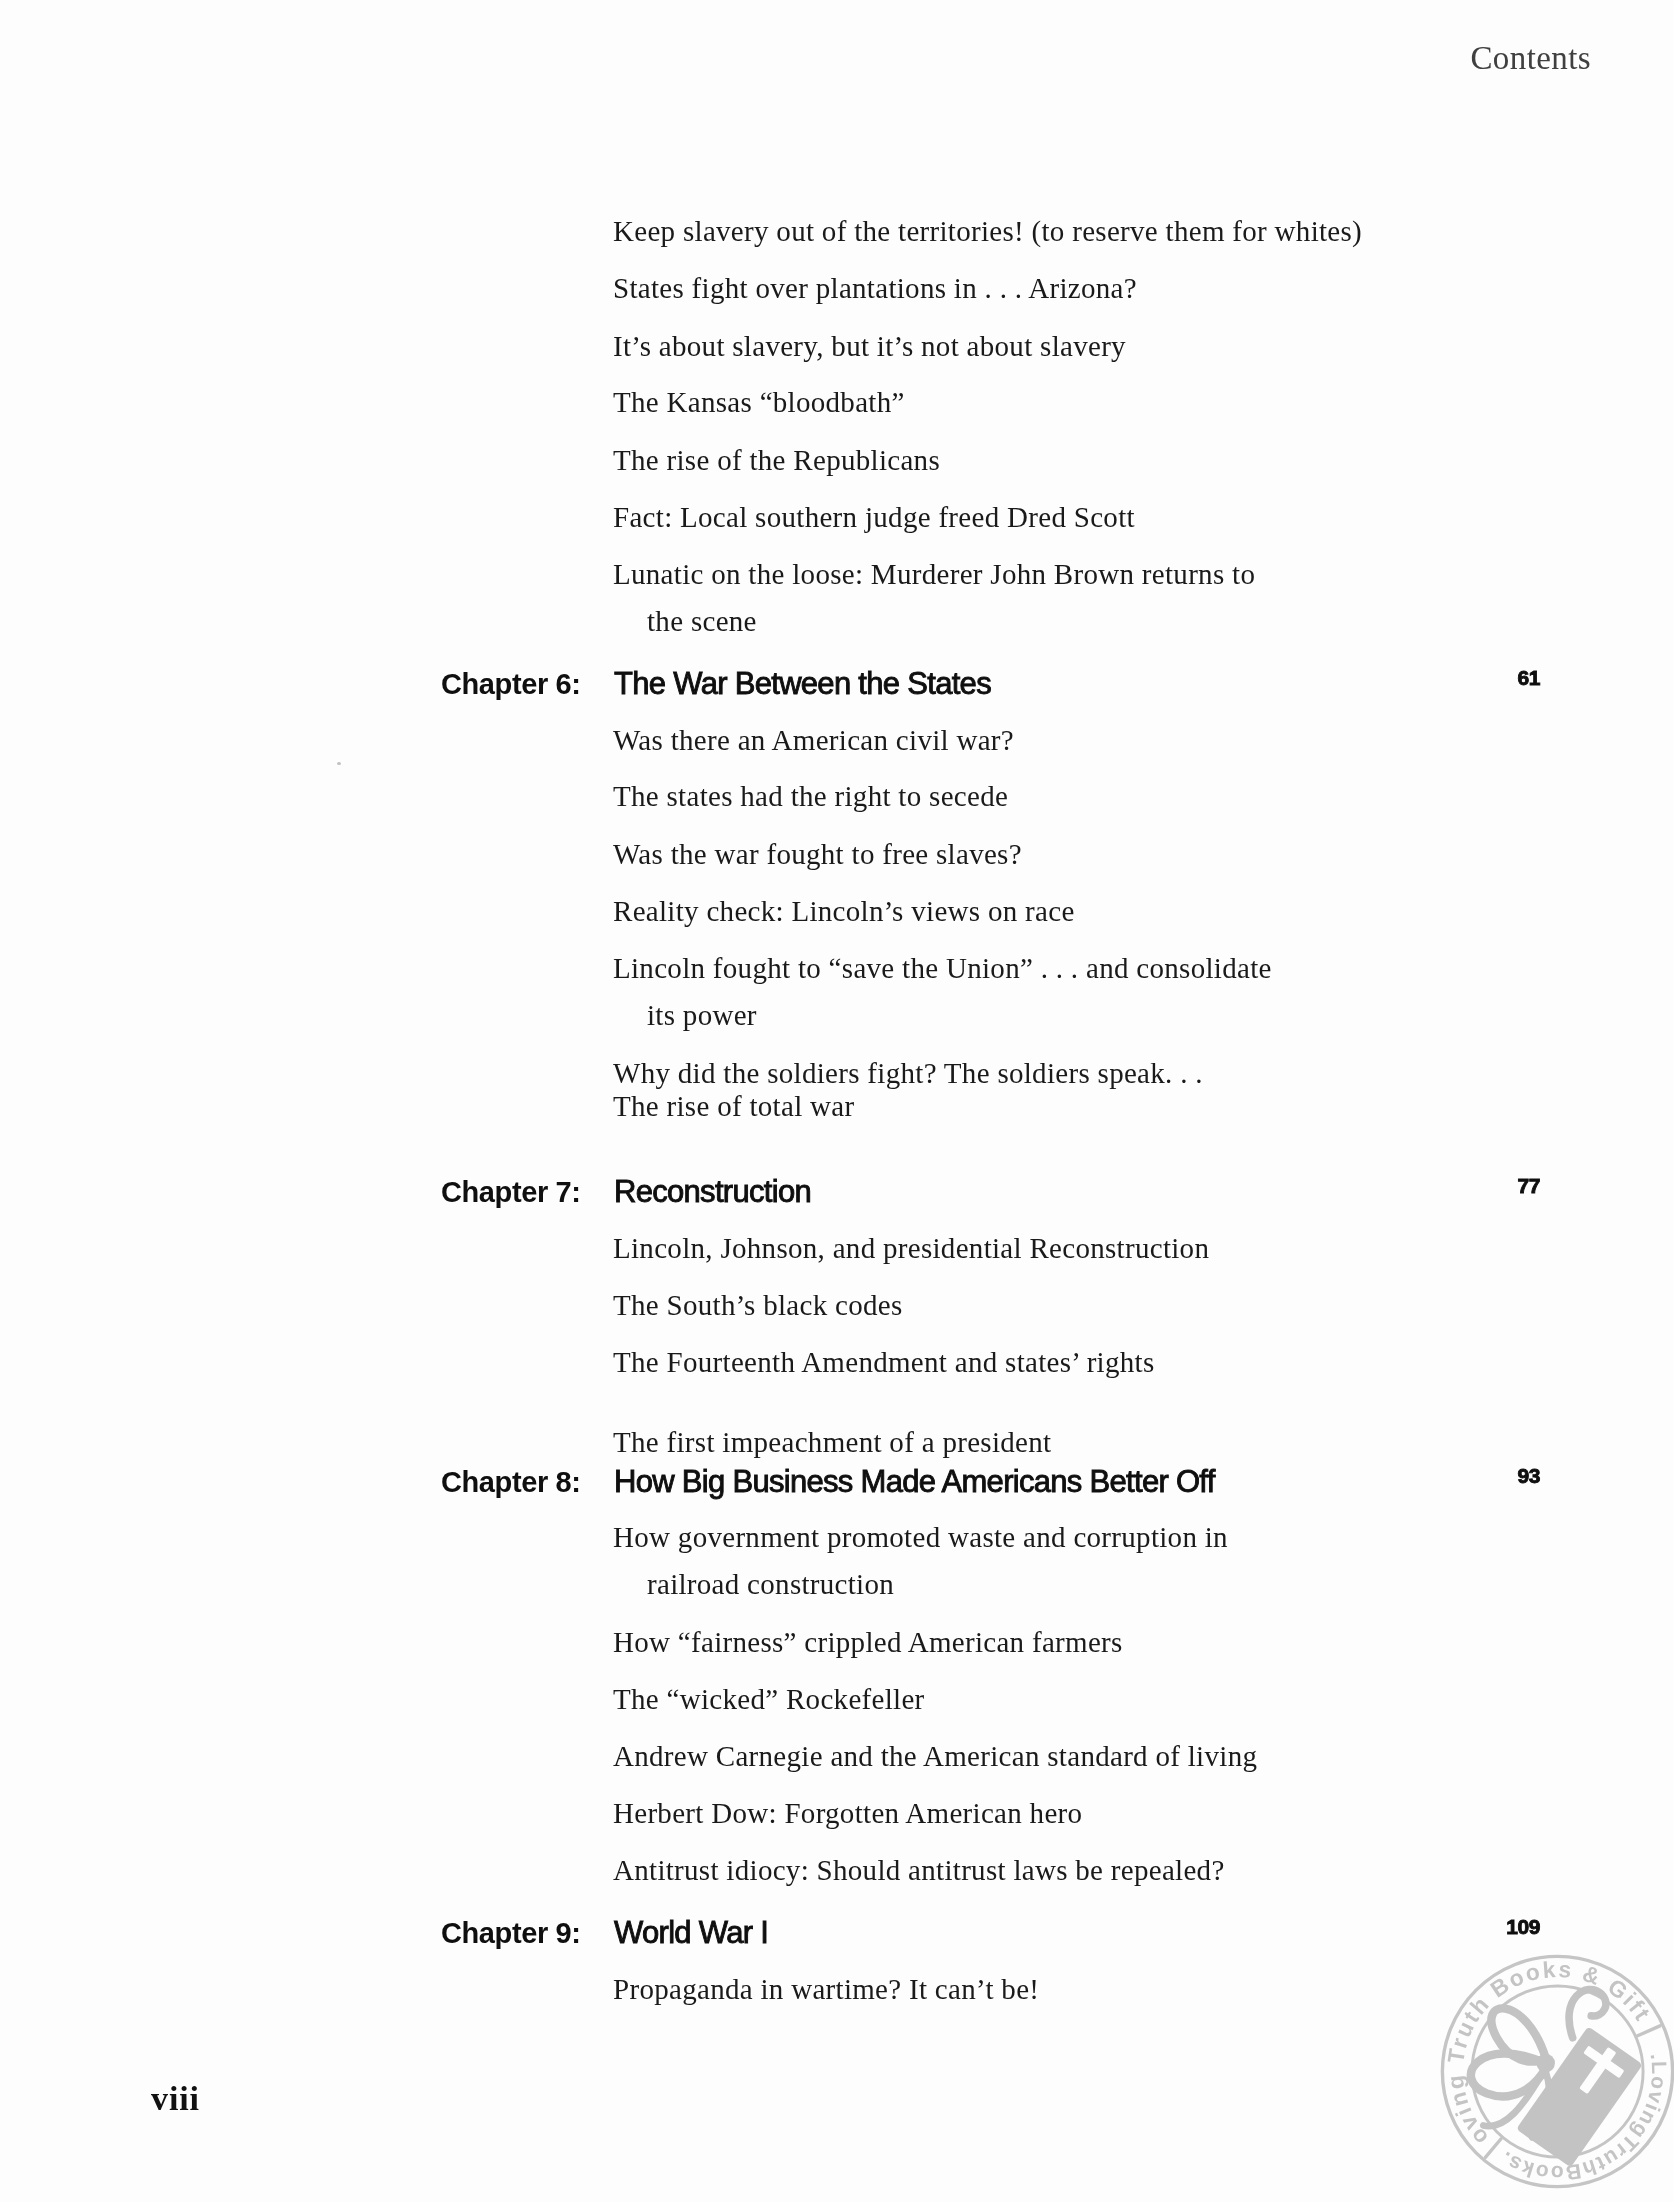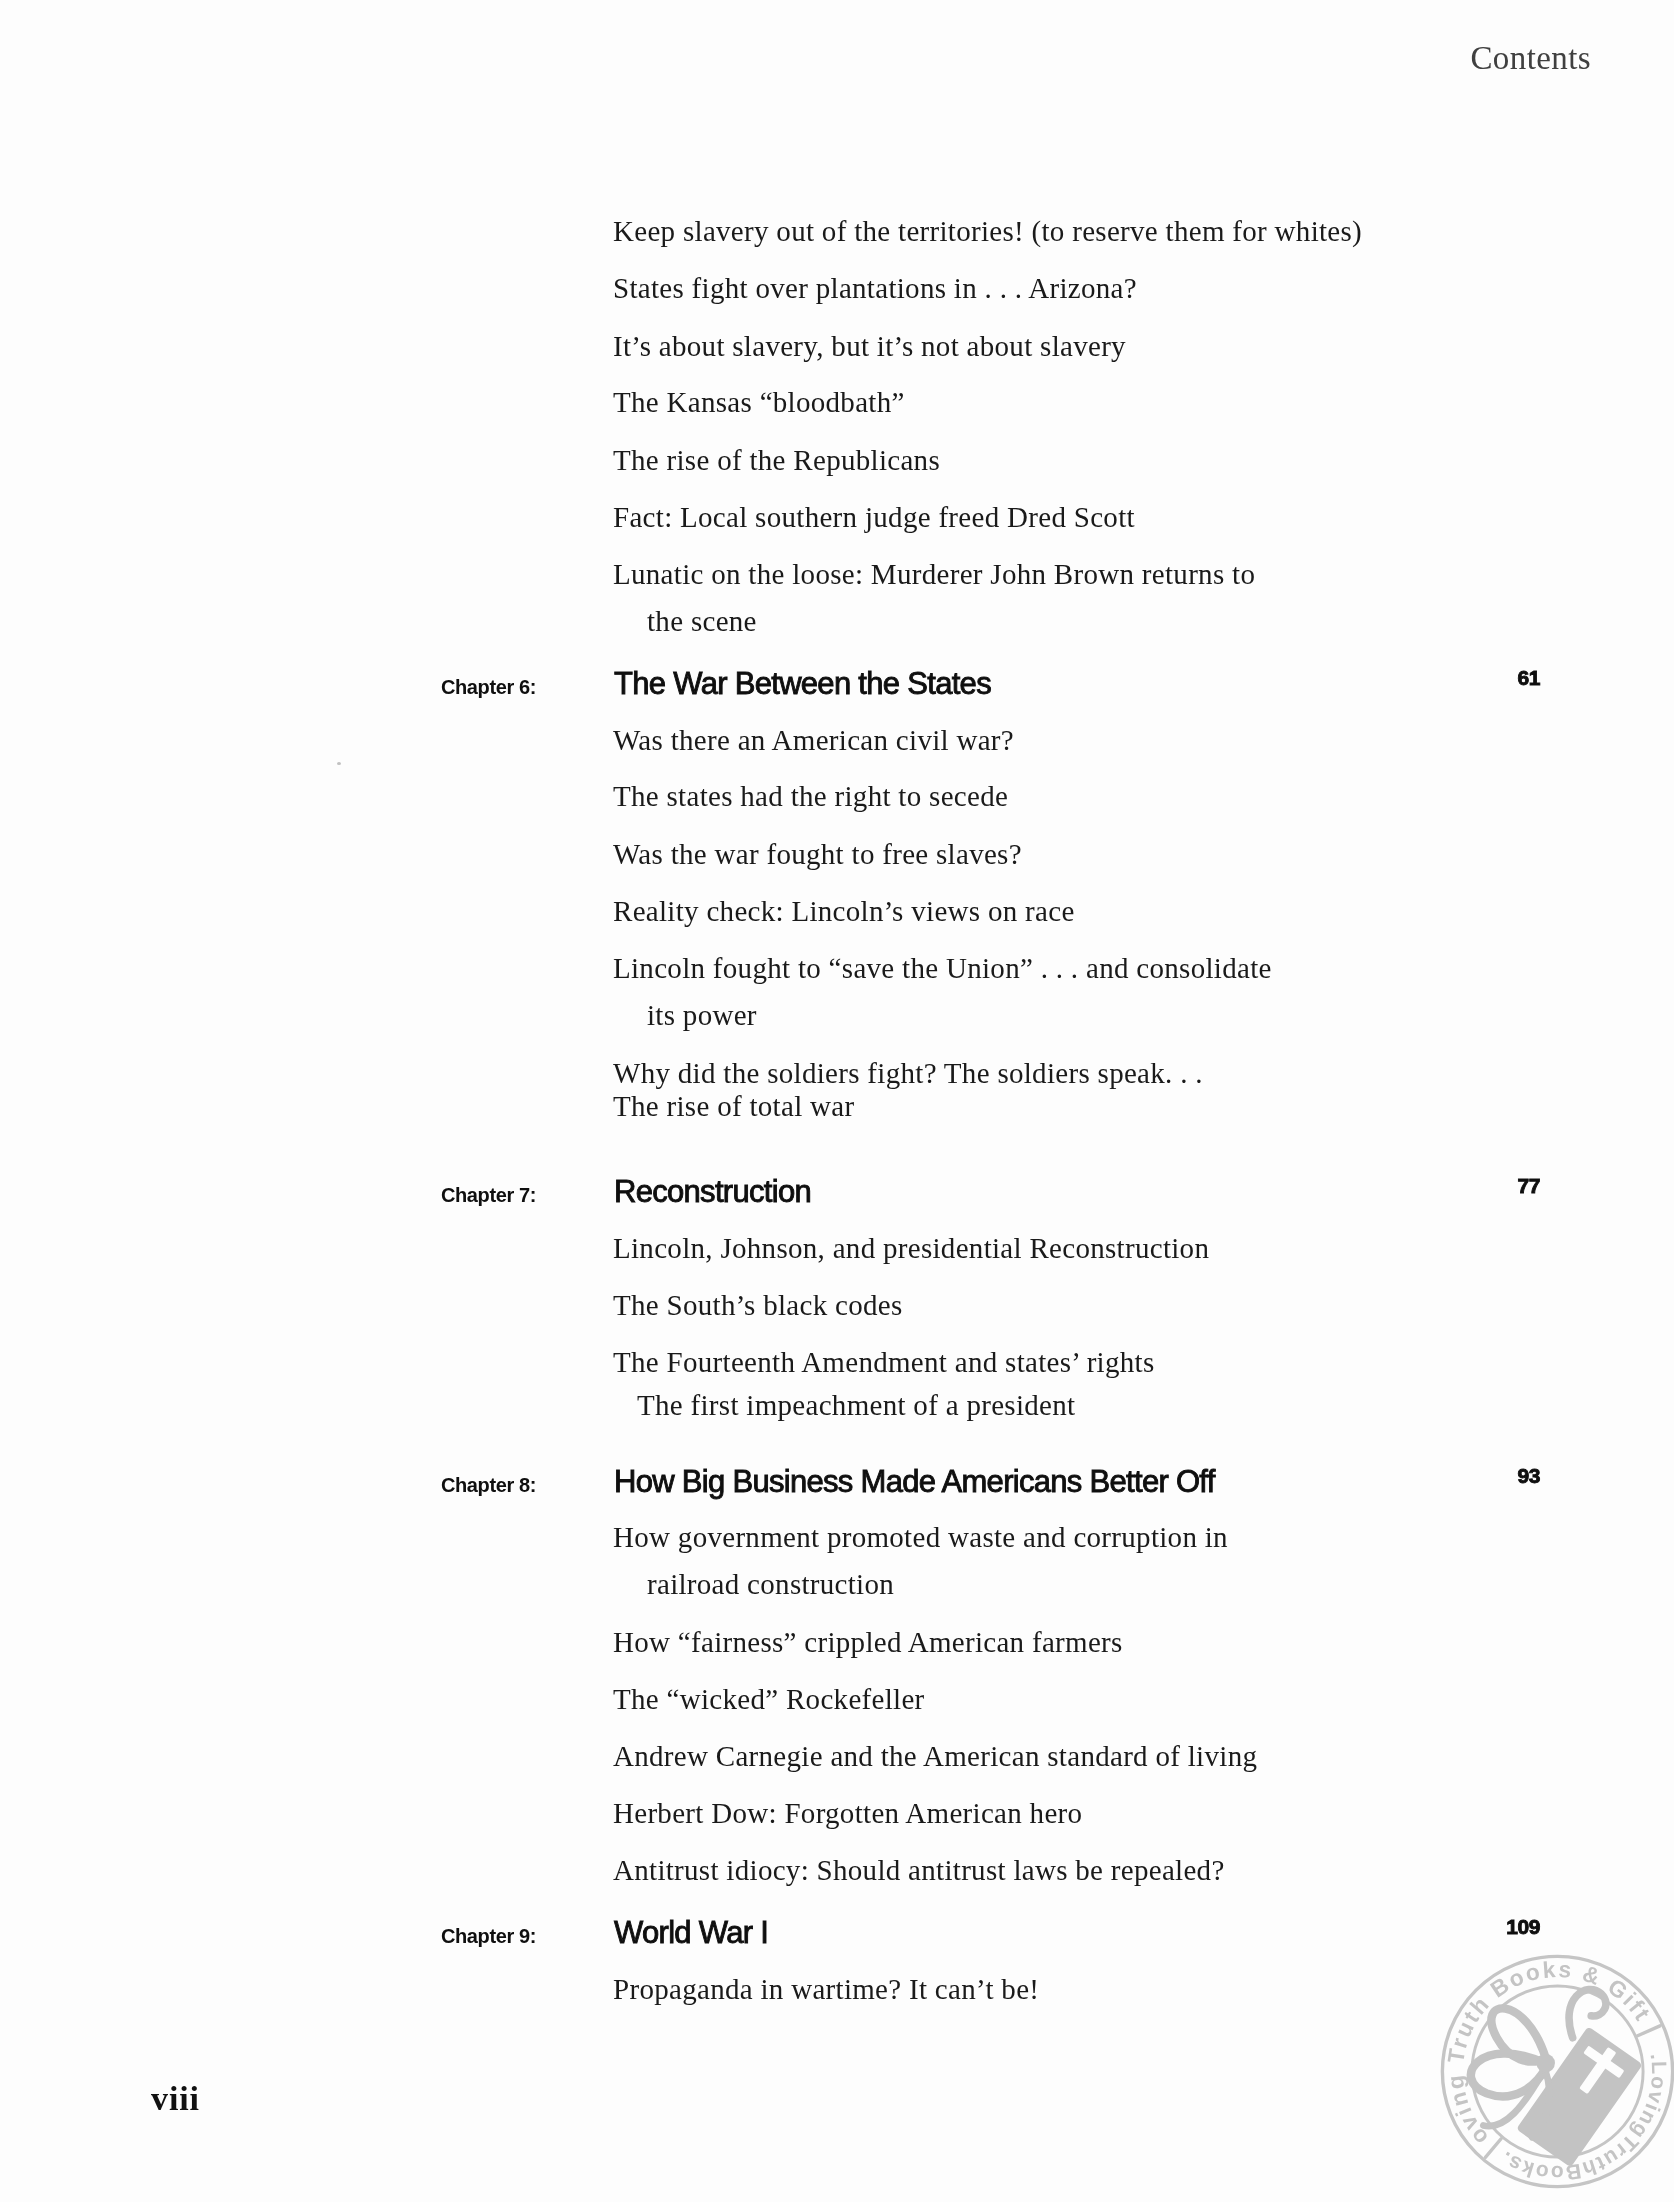--- a/index.html
+++ b/index.html
@@ -17,21 +17,21 @@
     position:absolute;left:613px;white-space:nowrap;
     font-size:29px;color:#1a1a1a;letter-spacing:0.3px;
   }
   .row.continuation{left:647px;}
   .row.chapter{
     left:441px;right:0;
     font-family:"Liberation Sans", sans-serif;color:#0f0f0f;
   }
   .chapter-label{
     display:inline-block;width:173px;
-    font-size:20px;font-weight:700;letter-spacing:-0.4px;
+    font-size:29px;font-weight:700;letter-spacing:-0.4px;
   }
   .chapter-title{
     font-size:31px;font-weight:400;letter-spacing:-0.7px;
     -webkit-text-stroke:0.9px #0f0f0f;
   }
   .chapter-page{
     position:absolute;right:134px;top:0;
     font-size:21px;font-weight:900;letter-spacing:-0.4px;
     -webkit-text-stroke:0.9px #0f0f0f;
   }
@@ -76,21 +76,21 @@
     <div class="row entry" style="top: 838px;">Was the war fought to free slaves?</div>
     <div class="row entry" style="top: 895px;">Reality check: Lincoln’s views on race</div>
     <div class="row entry" style="top: 952px;">Lincoln fought to “save the Union” . . . and consolidate</div>
     <div class="row continuation" style="top: 999px;">its power</div>
     <div class="row entry" style="top: 1057px;">Why did the soldiers fight? The soldiers speak. . .</div>
     <div class="row entry" style="top: 1090px;">The rise of total war</div>
     <div class="row chapter" style="top: 1174px;"><span class="chapter-label">Chapter 7:</span><span class="chapter-title">Reconstruction</span><span class="chapter-page">77</span></div>
     <div class="row entry" style="top: 1232px;">Lincoln, Johnson, and presidential Reconstruction</div>
     <div class="row entry" style="top: 1289px;">The South’s black codes</div>
     <div class="row entry" style="top: 1346px;">The Fourteenth Amendment and states’ rights</div>
-    <div class="row entry" style="top: 1389px; margin-left: 24px;">The first impeachment of a president</div>
+    <div class="row entry" style="top: 1426px;">The first impeachment of a president</div>
     <div class="row chapter" style="top: 1464px;"><span class="chapter-label">Chapter 8:</span><span class="chapter-title">How Big Business Made Americans Better Off</span><span class="chapter-page">93</span></div>
     <div class="row entry" style="top: 1521px;">How government promoted waste and corruption in</div>
     <div class="row continuation" style="top: 1568px;">railroad construction</div>
     <div class="row entry" style="top: 1626px;">How “fairness” crippled American farmers</div>
     <div class="row entry" style="top: 1683px;">The “wicked” Rockefeller</div>
     <div class="row entry" style="top: 1740px;">Andrew Carnegie and the American standard of living</div>
     <div class="row entry" style="top: 1797px;">Herbert Dow: Forgotten American hero</div>
     <div class="row entry" style="top: 1854px;">Antitrust idiocy: Should antitrust laws be repealed?</div>
     <div class="row chapter" style="top: 1915px;"><span class="chapter-label">Chapter 9:</span><span class="chapter-title">World War I</span><span class="chapter-page">109</span></div>
     <div class="row entry" style="top: 1973px;">Propaganda in wartime? It can’t be!</div>

